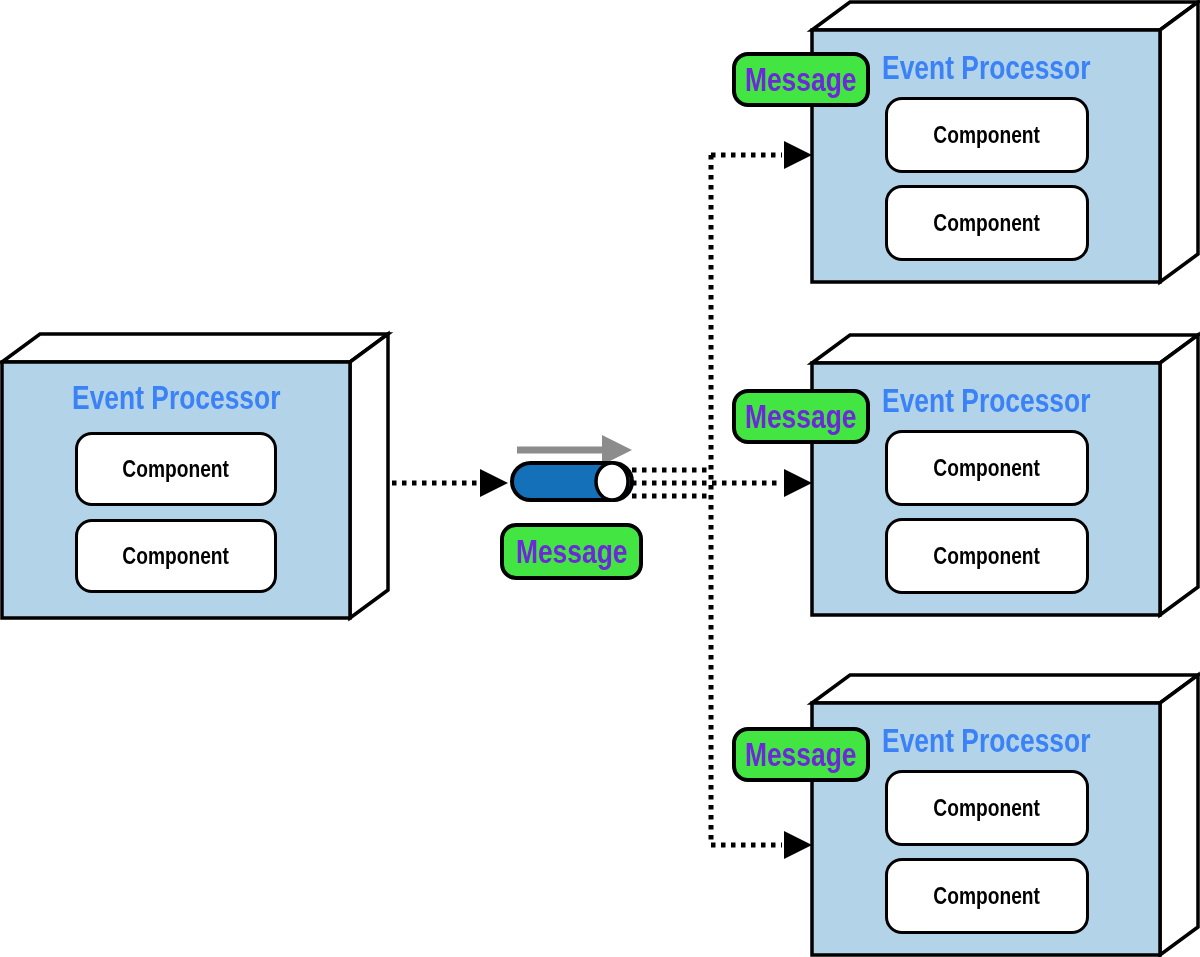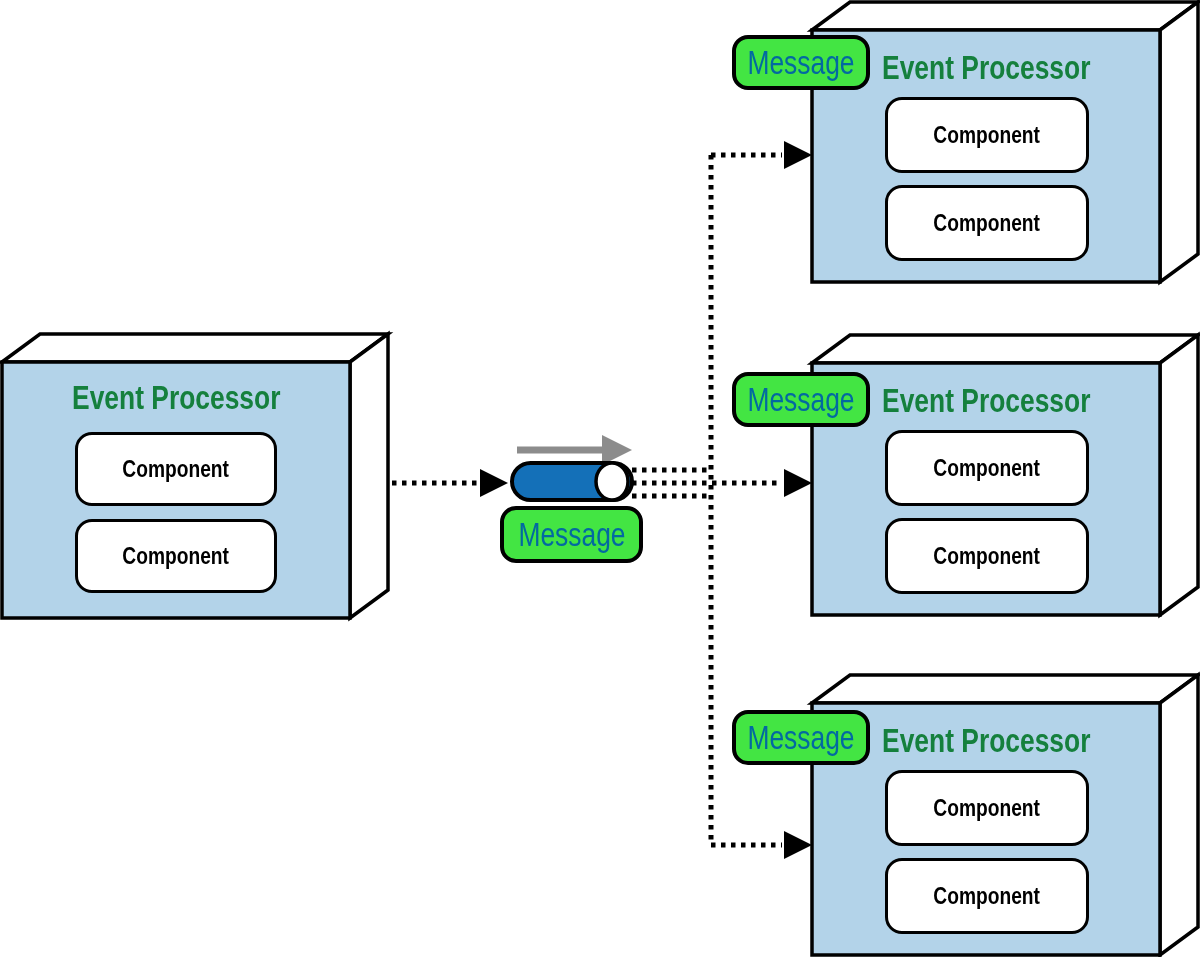--- a/index.html
+++ b/index.html
@@ -51,38 +51,39 @@
   .flow-head { fill: var(--flow-arrow); stroke: none; }
   .cyl-body { fill: var(--channel-fill); stroke: #000; stroke-width: 4; }
   .cyl-cap  { fill: #ffffff; stroke: #000; stroke-width: 3.5; }
 
   .overlay { position: absolute; display: flex; align-items: center; justify-content: center; }
   .overlay > span { transform: scaleX(0.8); white-space: nowrap; }
 
   .node-title {
     font-size: 33px;
     font-weight: bold;
-    color: #15803d;
+    color: #3b82f6;
   }
   .component {
     background: var(--component-fill);
     border: 3.5px solid #000;
     border-radius: 17px;
     font-size: 24px;
     font-weight: bold;
     color: #000;
   }
   .badge {
     background: var(--message-fill);
     border: 4px solid #000;
     border-radius: 16px;
     font-size: 33px;
-    font-weight: normal;
-    color: #0369a1;
+    font-weight: bold;
+    color: #6d28d9;
     z-index: 2;
+    margin-top: 17px;
   }
 </style>
 </head>
 <body>
 
 <div class="canvas">
 
   <svg class="layer" viewBox="0 0 1200 957">
 
     <g>

